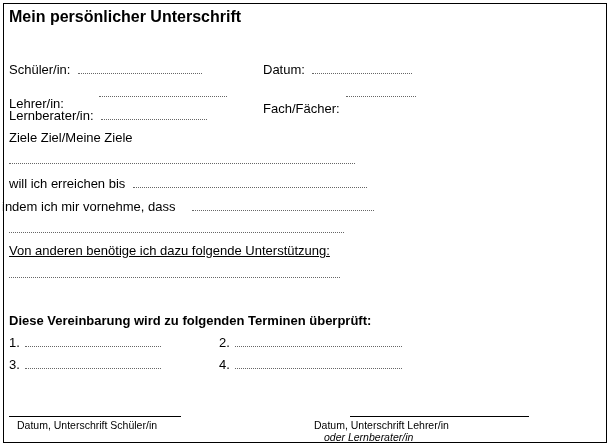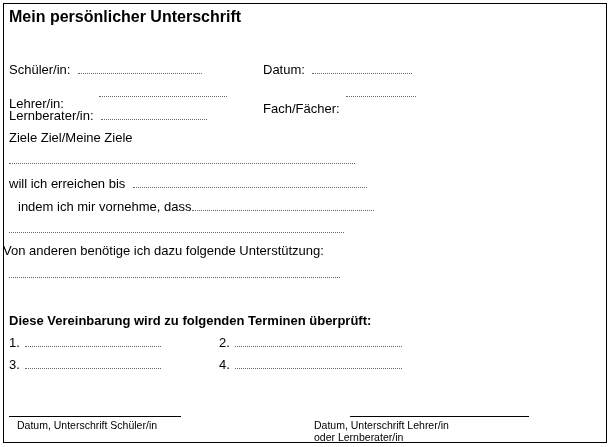--- a/index.html
+++ b/index.html
@@ -32,37 +32,37 @@
 
 <div class="t" style="left:9px; top:108px;">Lernberater/in:</div>
 <div class="dots" style="left:101px; top:119px; width:106px;"></div>
 
 <div class="t" style="left:9px; top:130px;">Ziele Ziel/Meine Ziele</div>
 <div class="dots" style="left:9px; top:163px; width:346px;"></div>
 
 <div class="t" style="left:9px; top:176px;">will ich erreichen bis</div>
 <div class="dots" style="left:133px; top:187px; width:234px;"></div>
 
-<div class="t" style="left:18px; top:199px;">indem ich mir vornehme, dass</div>
+<div class="t" style="left:2px; top:199px;">indem ich mir vornehme, dass</div>
 <div class="dots" style="left:192px; top:210px; width:182px;"></div>
 <div class="dots" style="left:9px; top:232px; width:335px;"></div>
 
-<div class="t" style="left:3px; top:243px;">Von anderen benötige ich dazu folgende Unterstützung:</div>
+<div class="t" style="left:9px; top:243px;text-decoration:underline;">Von anderen benötige ich dazu folgende Unterstützung:</div>
 <div class="dots" style="left:9px; top:277px; width:331px;"></div>
 
 <div class="t" style="left:9px; top:313px;font-weight:bold;">Diese Vereinbarung wird zu folgenden Terminen überprüft:</div>
 
 <div class="t" style="left:9px; top:335px;">1.</div>
 <div class="dots" style="left:25px; top:346px; width:136px;"></div>
 <div class="t" style="left:219px; top:335px;">2.</div>
 <div class="dots" style="left:235px; top:346px; width:167px;"></div>
 
 <div class="t" style="left:9px; top:357px;">3.</div>
 <div class="dots" style="left:25px; top:368px; width:136px;"></div>
 <div class="t" style="left:219px; top:357px;">4.</div>
 <div class="dots" style="left:235px; top:368px; width:167px;"></div>
 
 <div class="sig" style="left:9px; top:416px; width:172px;"></div>
 <div class="small" style="left:9px; top:419px;">Datum, Unterschrift Schüler/in</div>
 
 <div class="sig" style="left:350px; top:416px; width:179px;"></div>
 <div class="small" style="left:306px; top:419px;">Datum, Unterschrift Lehrer/in</div>
-<div class="small" style="left:306px; top:431px;">oder Lernberater/in</div>
+<div class="small" style="left:316px; top:431px;font-style:italic;">oder Lernberater/in</div>
 
 </body></html>

